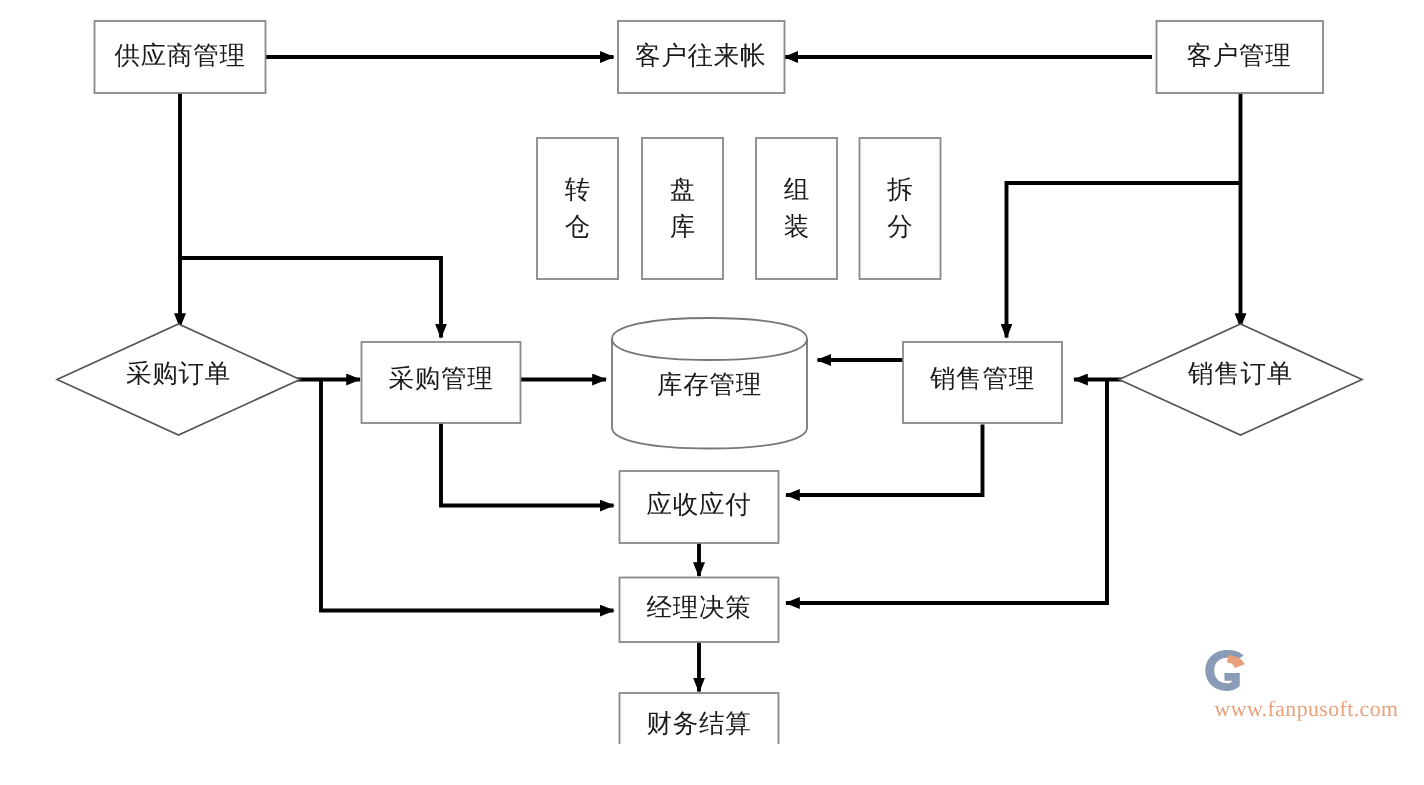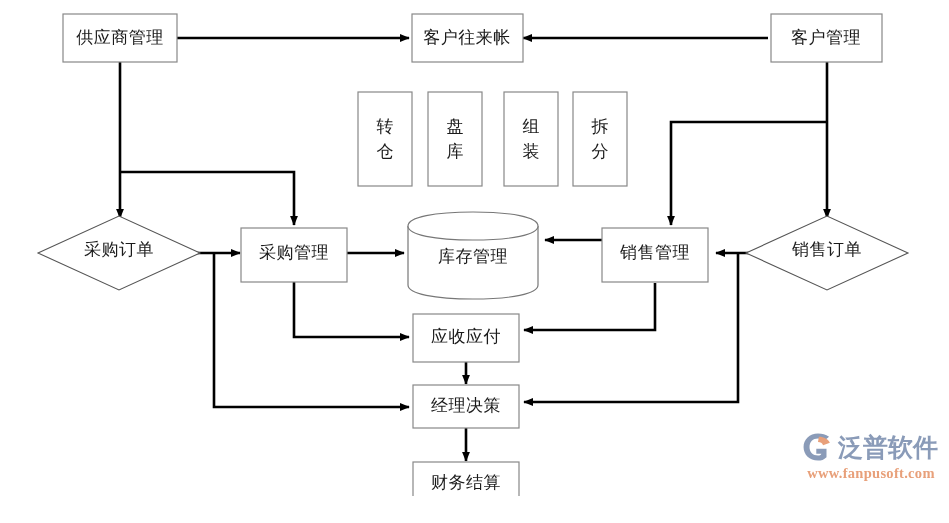--- a/index.html
+++ b/index.html
@@ -84,21 +84,21 @@
     font-family: "DejaVu Sans", "Liberation Sans", sans-serif;
     font-size: 25px;
     font-weight: bold;
     color: #8a9bb8;
     line-height: 1;
     letter-spacing: 0px;
   }
   .wm-url {
     font-family: "Liberation Serif", "DejaVu Serif", serif;
     font-size: 14.5px;
-    font-weight: bold;
+    font-weight: normal;
     color: #e8a07a;
     text-align: center;
     margin-top: 1px;
     letter-spacing: 0.3px;
   }
 </style>
 </head>
 <body>
 
 <div id="canvas">
@@ -232,18 +232,17 @@
     </g>
 
   </svg>
 
   <div class="watermark">
     <div class="wm-row">
       <svg class="wm-mark" viewBox="0 0 40 40">
         <path d="M20,4 C10,4 3,11 3,20 C3,29 10,36 20,36 C24,36 27,35 30,32 L30,22 L18,22 L18,28 L24,28 C23,30 22,30 20,30 C14,30 10,26 10,20 C10,14 14,10 20,10 C23,10 25,11 27,13 L33,8 C29,5 25,4 20,4 Z" fill="#8a9bb8"></path>
         <path d="M21,8 C27,8 32,11 34,15 L26,18 C25,15 23,14 20,14 Z" fill="#e8a07a"></path>
       </svg>
-      <span class="wm-cn">泛普软件</span>
     </div>
     <div class="wm-url">www.fanpusoft.com</div>
   </div>
 
 </div>
 
 </body></html>

